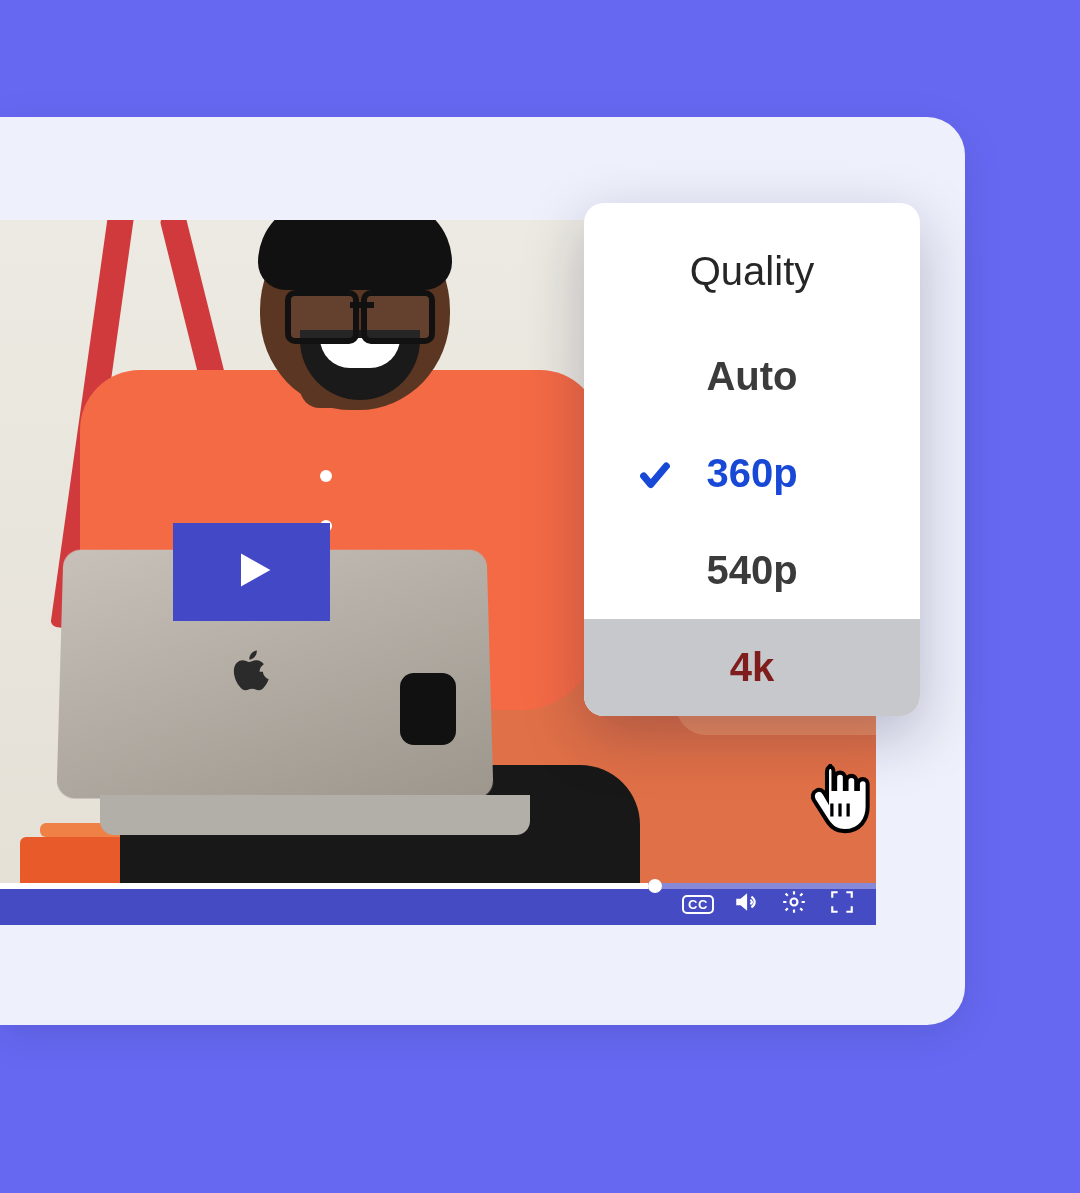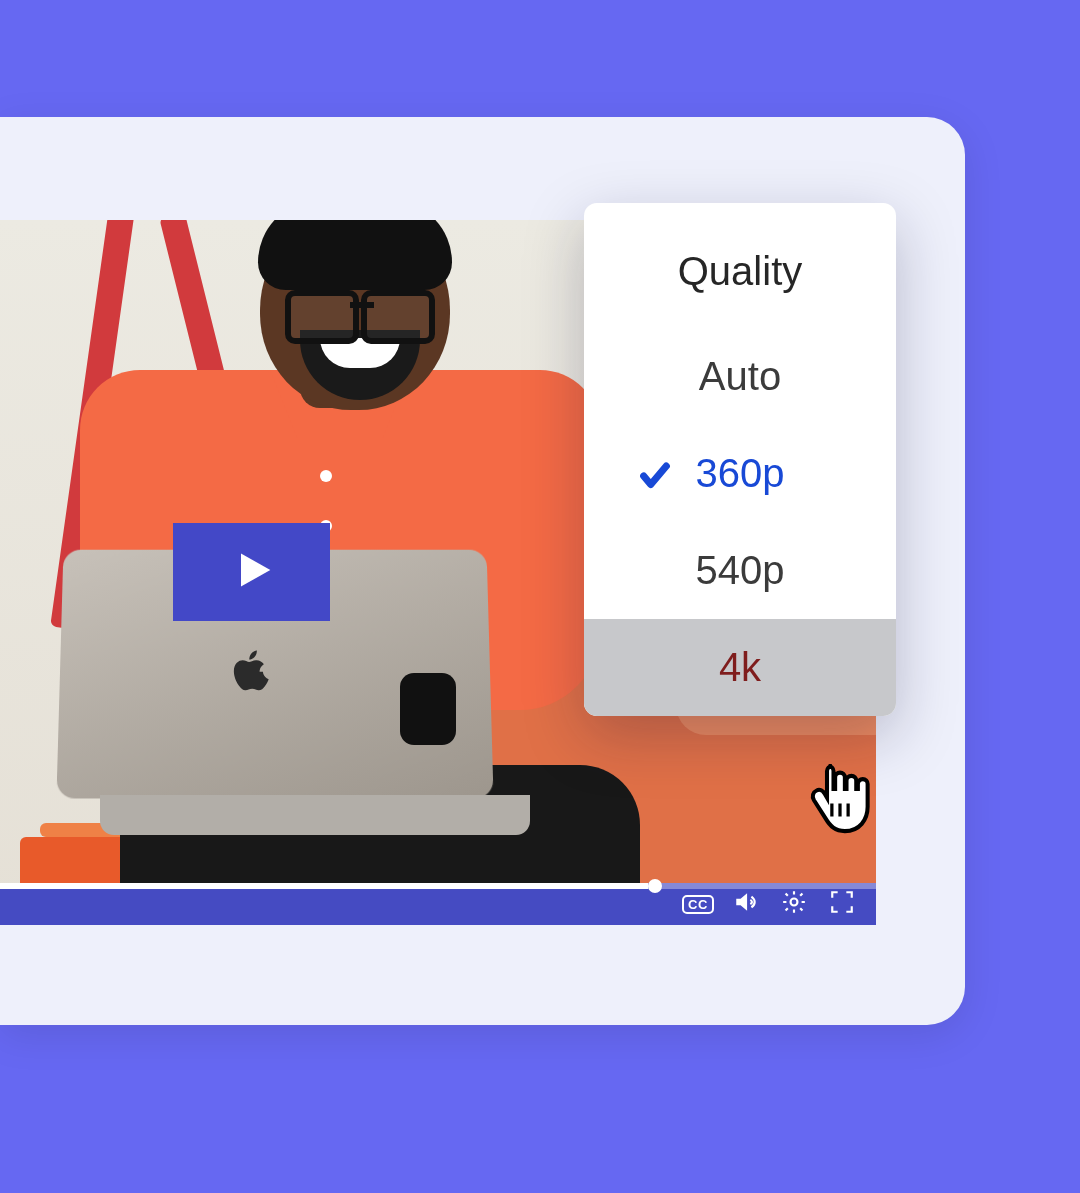--- a/index.html
+++ b/index.html
@@ -79,32 +79,32 @@
   .spacer{ flex:1; }
   .ctrl-btn{
     width:48px; height:42px; display:flex; align-items:center; justify-content:center;
     color:#fff; cursor:pointer;
   }
   .ctrl-btn svg{ width:26px; height:26px; fill:none; stroke:#fff; stroke-width:2;}
   .cc-box{ border:2.5px solid #fff; border-radius:5px; padding:1px 4px; font-size:13px; font-weight:700; color:#fff; letter-spacing:0.5px; line-height:1;}
 
   
   .menu{
-    position:absolute; left:584px; top:86px; width:312px;
-    background:#fff; border-radius:13px; box-shadow:0 20px 60px rgba(20,20,60,0.25);
+    position:absolute; left:584px; top:86px; width:336px;
+    background:#fff; border-radius:20px; box-shadow:0 20px 60px rgba(20,20,60,0.25);
     overflow:hidden; z-index:5;
   }
   .menu-title{
     text-align:center; font-size:40px; color:#262626; padding:46px 0 34px 0; font-weight:400;
   }
   .menu-item{
     position:relative; text-align:center; font-size:40px; color:#3b3b3b;
-    padding:26px 0; font-weight:400; cursor:pointer;
-  }
-  .menu-item.selected{ color:#1849d6; font-weight:400;}
+    padding:26px 0; font-weight:700; cursor:pointer;
+  }
+  .menu-item.selected{ color:#1849d6; font-weight:700;}
   .menu-item.hover{ background:#c7c8cb; color:#7f1d1d;}
   .check{
     position:absolute; left:54px; top:50%; transform:translateY(-50%);
     width:34px; height:34px;
   }
   .check svg{ width:100%; height:100%; stroke:#1849d6; stroke-width:5; fill:none; stroke-linecap:round; stroke-linejoin:round;}
 
   .cursor{
     position:absolute; left:805px; top:758px; width:70px; height:78px; z-index:6;
   }

